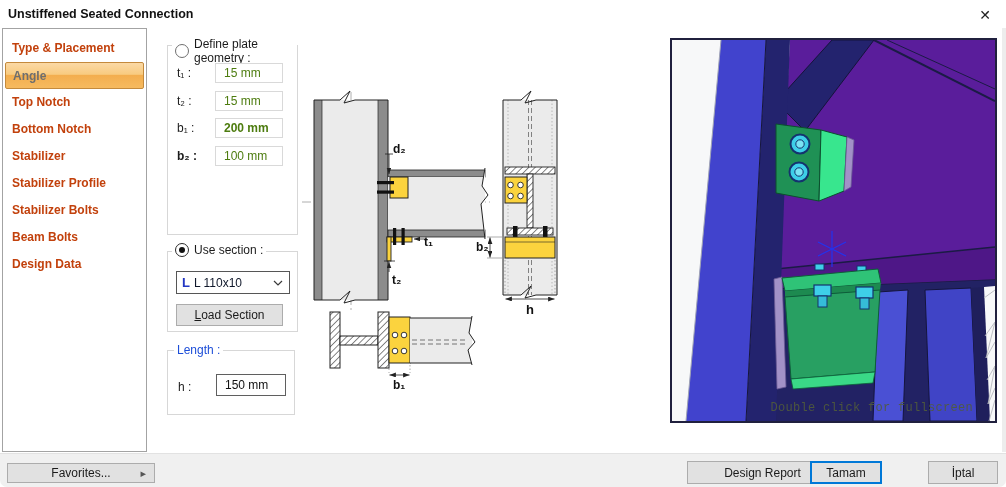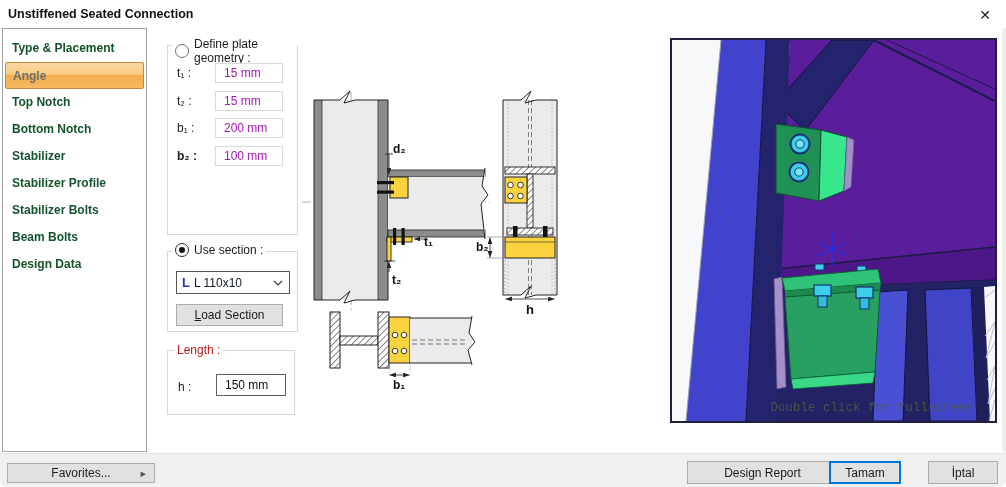--- a/index.html
+++ b/index.html
@@ -5,32 +5,32 @@
   html,body{margin:0;padding:0;background:#fff;}
   #dialog{position:relative;width:1006px;height:487px;background:#ffffff;
     font-family:"Liberation Sans","DejaVu Sans",sans-serif;font-size:12px;color:#1b1b1b;
     overflow:hidden;border-radius:7px;-webkit-font-smoothing:antialiased;}
   
   .title{position:absolute;left:8px;top:7px;font-size:12.5px;font-weight:600;color:#111;}
   .close{position:absolute;right:10px;top:4px;width:22px;height:22px;display:flex;align-items:center;justify-content:center;
     font-size:14px;color:#222;cursor:pointer;font-weight:300;}
   
   .sidebar{position:absolute;left:2px;top:28px;width:145px;height:424px;border:1px solid #a3a3a3;background:#fff;box-sizing:border-box;padding-top:6px;}
-  .side-item{height:27px;line-height:27px;padding-left:9px;font-weight:600;color:#14532d;cursor:pointer;white-space:nowrap;}
+  .side-item{height:27px;line-height:27px;padding-left:9px;font-weight:600;color:#c2410c;cursor:pointer;white-space:nowrap;}
   .side-item.sel{margin:0 2px;padding-left:7px;border:1px solid #c48a3c;border-radius:2px;box-sizing:border-box;
     background:linear-gradient(to bottom,#fbd9a5 0%,#f8cb80 45%,#f3ae4e 50%,#f6ba60 100%);color:#6e6e6e;}
   
   .grp{position:absolute;border:1px solid #d7d7d7;background:#fff;box-sizing:border-box;padding-left:28px;}
   .grp-radio{position:absolute;top:-9px;left:4px;background:#fff;padding:0 3px;display:flex;align-items:center;gap:5px;cursor:pointer;}
-  .grp-label{position:absolute;top:-8px;left:6px;background:#fff;padding:0 3px;color:#b91c1c;}
+  .grp-label{position:absolute;top:-8px;left:6px;background:#fff;padding:0 3px;color:#1d4ed8;}
   .radio{width:12px;height:12px;border:1px solid #707070;border-radius:50%;background:#fff;position:relative;flex:0 0 auto;}
   .radio.on{border-color:#2b2b2b;}
   .radio.on::after{content:"";position:absolute;left:3px;top:3px;width:6px;height:6px;border-radius:50%;background:#111;}
   .frow-label{position:absolute;left:9px;color:#1b1b1b;}
-  .tbox{position:absolute;height:20px;width:68px;border:1px solid #d9d9d9;background:#fff;color:#a21caf;
+  .tbox{position:absolute;height:20px;width:68px;border:1px solid #d9d9d9;background:#fff;color:#4d7c0f;
     font-family:inherit;font-size:12px;padding:0 0 0 8px;box-sizing:border-box;outline:none;}
   .tbox.en{border-color:#5f5f5f;color:#111;height:22px;}
   
   .combo{position:absolute;left:8px;top:19px;width:114px;height:23px;border:1px solid #565656;background:#fff;
     display:flex;align-items:center;cursor:pointer;box-sizing:border-box;}
   .combo .Lico{color:#2336c3;font-weight:bold;font-size:13px;margin:0 4px 0 5px;}
   .combo .cval{flex:1;color:#0f172a;}
   .combo svg{margin-right:6px;}
   .btn{position:absolute;background:#e1e1e1;border:1px solid #acacac;font-family:inherit;font-size:12px;color:#1b1b1b;
     display:flex;align-items:center;justify-content:center;cursor:pointer;box-sizing:border-box;}
@@ -68,21 +68,21 @@
   <div class="grp" style="left:167px;top:45px;width:131px;height:190px;">
     <div class="grp-radio">
       <span class="radio"></span>
       <span>Define plate geometry :</span>
     </div>
     <span class="frow-label" style="top:20px;">t₁ :</span>
     <input class="tbox" style="left: 47px; top: 17px;" readonly="" value="15 mm">
     <span class="frow-label" style="top:48px;">t₂ :</span>
     <input class="tbox" style="left: 47px; top: 45px;" readonly="" value="15 mm">
     <span class="frow-label" style="top:75px;">b₁ :</span>
-    <input class="tbox" style="left: 47px; top: 72px;" readonly="" value="200 mm">
+    <input class="tbox" style="left: 47px; top: 72px; font-weight: bold;" readonly="" value="200 mm">
     <span class="frow-label" style="top:103px;font-weight:bold;">b₂ :</span>
     <input class="tbox" style="left: 47px; top: 100px;" readonly="" value="100 mm">
   </div>
 
   <div class="grp" style="left:167px;top:251px;width:131px;height:81px;">
     <div class="grp-radio">
       <span class="radio on"></span>
       <span>Use section :</span>
     </div>
     <div class="combo">
@@ -288,21 +288,21 @@
   <div class="edgestrip"></div>
 
   <div class="footer">
     <button class="btn" style="left:7px;top:9px;width:148px;height:20px;position:absolute;">
       <span>Favorites...</span>
       <span class="fav-arrow">▸</span>
     </button>
     <button class="btn" style="left:687px;top:7px;width:151px;height:23px;position:absolute;">
         <span>Design Report</span>
       </button>
-    <button class="btn default" style="left:829px;top:7px;width:72px;height:23px;position:absolute;">
+    <button class="btn default" style="left:810px;top:7px;width:72px;height:23px;position:absolute;">
         <span>Tamam</span>
       </button>
     <button class="btn" style="left:928px;top:7px;width:70px;height:23px;position:absolute;">
         <span>İptal</span>
       </button>
   </div>
 
 </div>
 
 </body></html>

